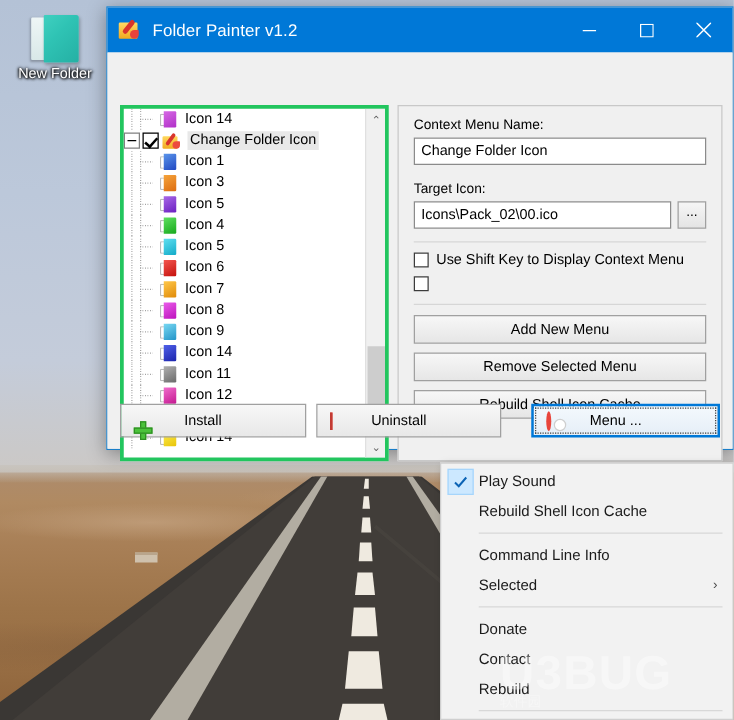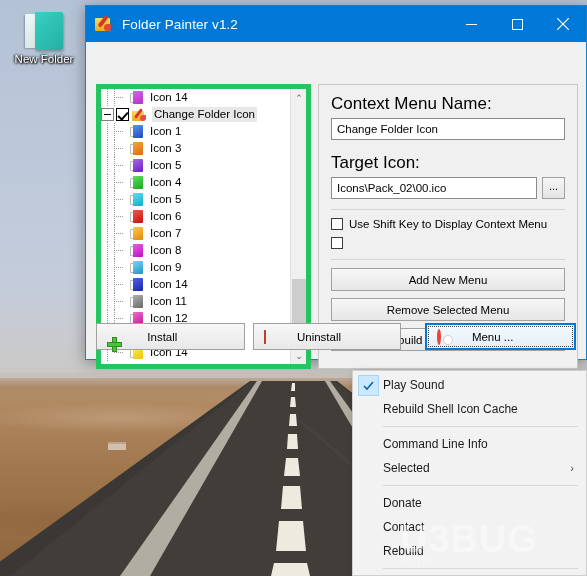--- a/index.html
+++ b/index.html
@@ -114,21 +114,21 @@
   .win-btn svg { display:block; }
 
   #client {
     position:absolute; left:0; top:36px; right:0; bottom:0;
     background:#f0f0f0; padding:7px;
   }
 
   
   #tree-panel {
     position:absolute; left:10px; top:42px; width:215px; height:285px;
-    background:#fff; border:5px solid #22c55e; overflow:hidden;
+    background:#fff; border:3px solid #22c55e; overflow:hidden;
   }
   #tree-scrollarea {
     position:absolute; left:0; top:0; right:16px; bottom:0;
     overflow:hidden;
   }
   .tree-row {
     display:flex; align-items:center; height:17px; padding-left:0px;
     font-size:11.5px; color:#000; white-space:nowrap;
   }
   .indent-line {
@@ -206,21 +206,21 @@
   #tree-sb-thumb {
     position:absolute; left:1px; width:14px; top:190px; height:65px;
     background:#cdcdcd;
   }
 
   
   #right-panel {
     position:absolute; left:232px; top:42px; width:260px; height:285px;
     border:1px solid #c8c8c8; background:#f0f0f0;
   }
-  .fld-label { font-size:17px; color:#000; margin:0 0 4px 0; }
+  .fld-label { font-size:11px; color:#000; margin:0 0 4px 0; }
   .txt-input {
     width:100%; height:22px; border:1px solid #8b8b8b; background:#fff;
     font-size:11.5px; color:#000; padding:0 5px; line-height:20px;
     font-family:"Liberation Sans", sans-serif;
   }
   .row-with-btn { display:flex; gap:5px; }
   .dots-btn {
     width:23px; height:22px; flex:none;
     border:1px solid #a0a0a0; background:linear-gradient(180deg,#f6f6f6,#e4e4e4);
     font-size:11px; color:#000; display:flex; align-items:center; justify-content:center;

